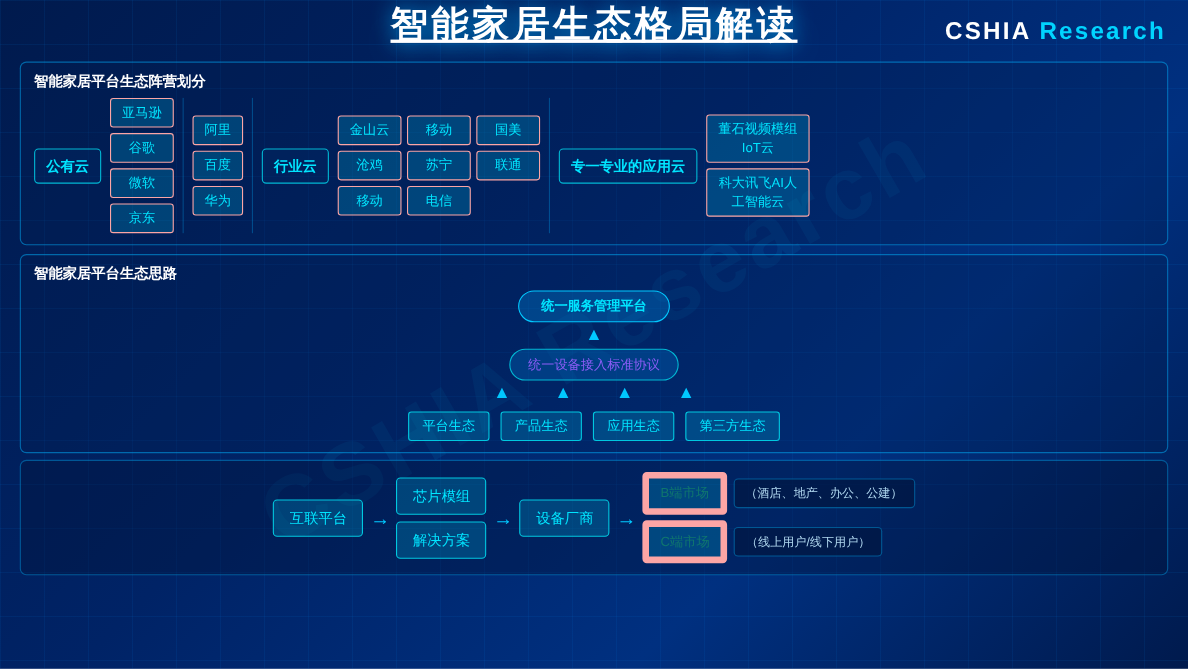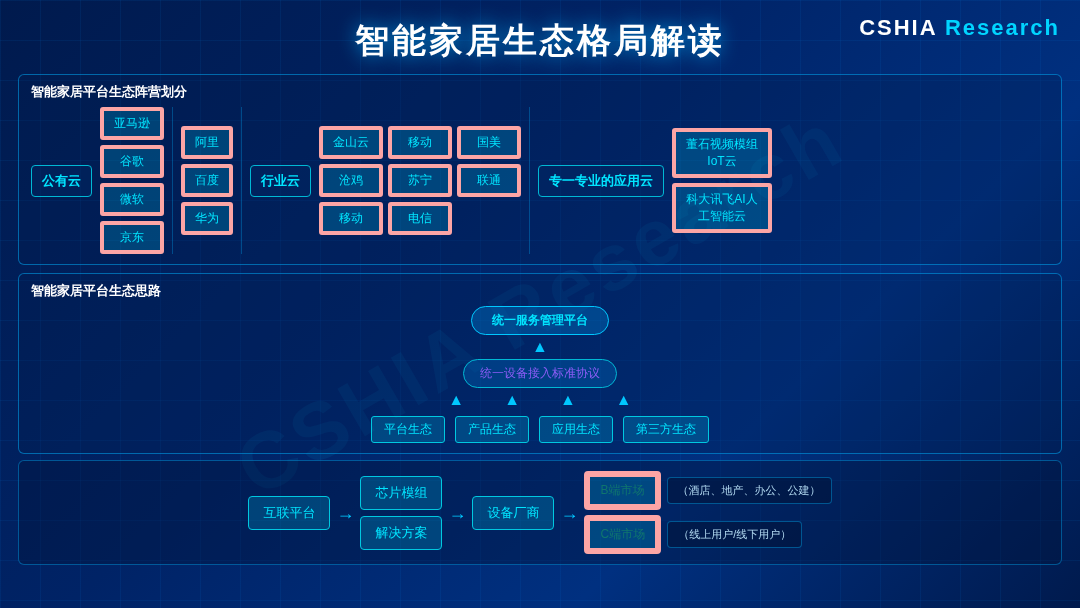--- a/index.html
+++ b/index.html
@@ -53,26 +53,26 @@
     .logo .cshia {
       color: #ffffff;
     }
 
     
     .main-title {
       text-align: center;
       color: white;
       font-size: 34px;
       font-weight: bold;
-      padding-top: 18px;
       padding-bottom: 10px;
       letter-spacing: 3px;
       text-shadow: 0 0 20px rgba(0, 180, 255, 0.8);
       position: relative;
       z-index: 20;
+      text-decoration: underline;
     }
 
     
     .content-area {
       position: relative;
       z-index: 20;
       padding: 0 18px;
     }
 
     
@@ -100,21 +100,21 @@
       border: 1px solid #00b8d4;
       padding: 6px 10px;
       border-radius: 4px;
       background: rgba(0, 40, 100, 0.4);
       white-space: nowrap;
     }
 
     
     .chip {
       background: rgba(0, 180, 220, 0.25);
-      border: 4px solid #fca5a5;
+      border: 1px solid #fca5a5;
       color: #00e5ff;
       font-size: 12px;
       padding: 4px 10px;
       border-radius: 3px;
       white-space: nowrap;
       text-align: center;
     }
 
     
     .v-divider {

